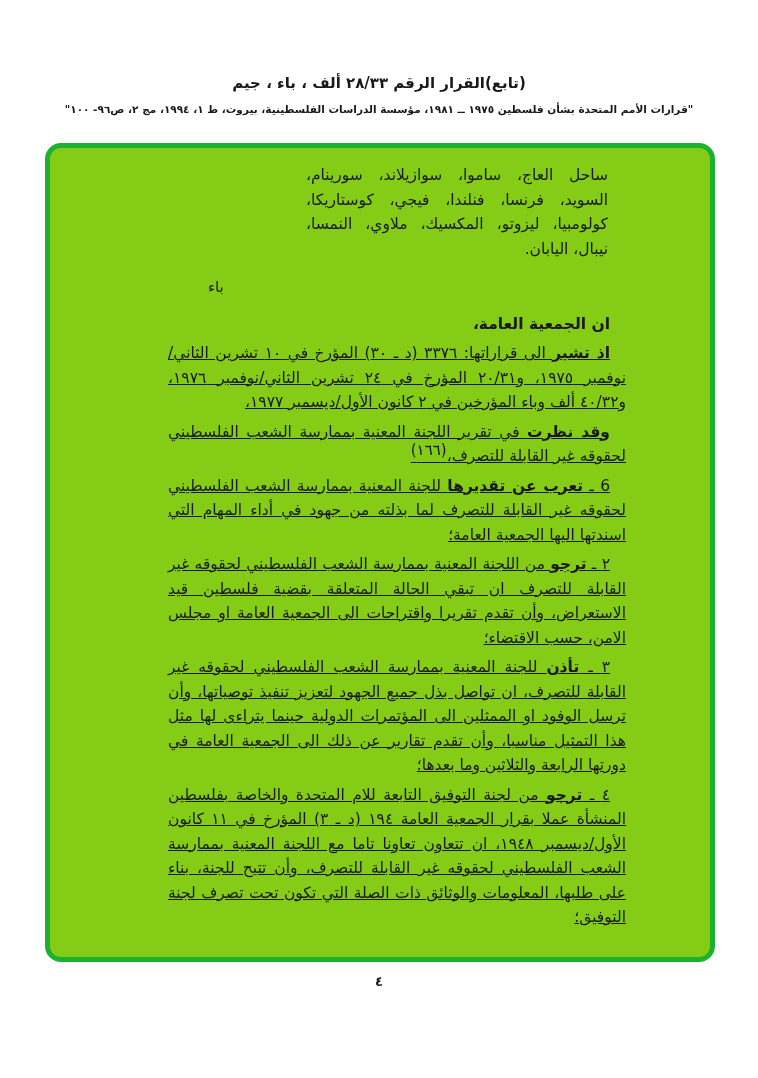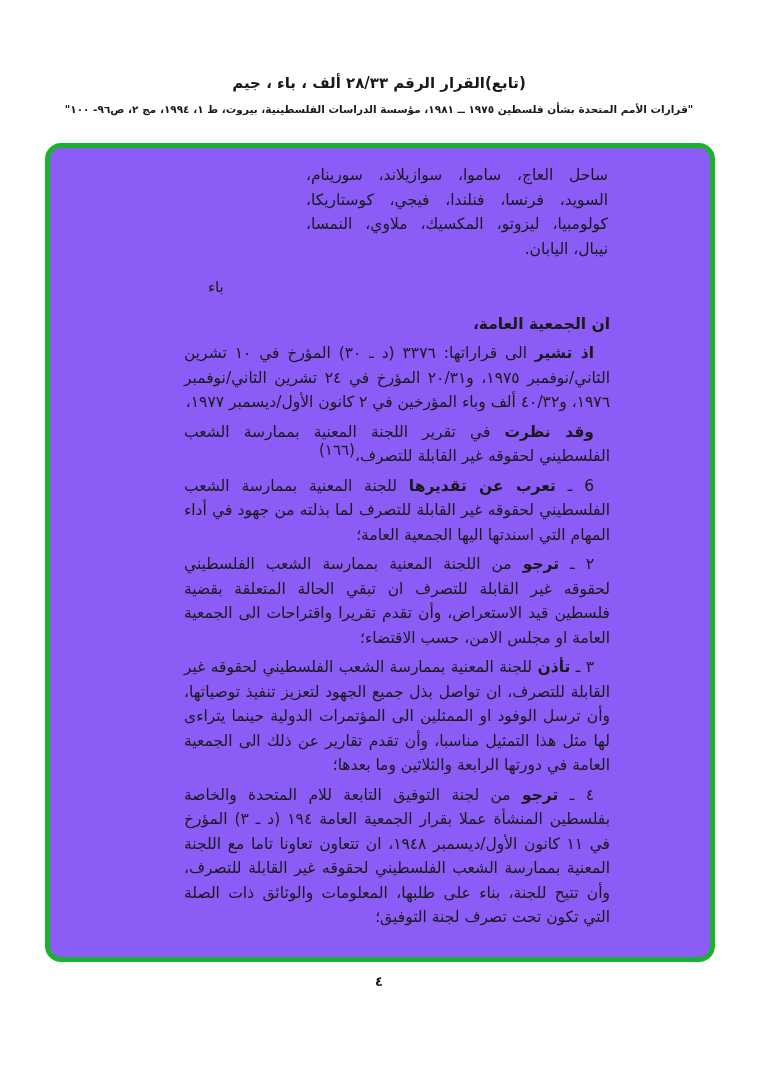--- a/index.html
+++ b/index.html
@@ -27,21 +27,21 @@
     font-weight:bold;
     white-space:nowrap;
   }
   .frame{
     position:absolute;
     left:45px; top:143px;
     width:670px; height:819px;
     box-sizing:border-box;
     border:5px solid #1bb22f;
     border-radius:16px;
-    background:#8b5cf6;
+    background:#84cc16;
   }
   .content{
     position:absolute;
     top:0; right:0; left:0; bottom:0;
     padding:12px 84px 0 118px;
     direction:rtl;
     text-align:justify;
     font-size:15.5px;
     line-height:24.5px;
   }
@@ -54,22 +54,23 @@
     text-align:left;
     margin:14px 0 12px 40px;
     font-size:15px;
   }
   .ga-intro{
     font-weight:bold;
     text-indent:16px;
     margin:8px 0 4px 0;
   }
   .para{
-    margin:5px 16px;
+    margin:5px 0;
     text-indent:16px;
+    text-decoration:underline;
   }
   .para sup{
     font-size:15px;
     line-height:0;
     vertical-align:6px;
   }
   .footnote{
     position:absolute;
     right:12px;
     bottom:9px;

